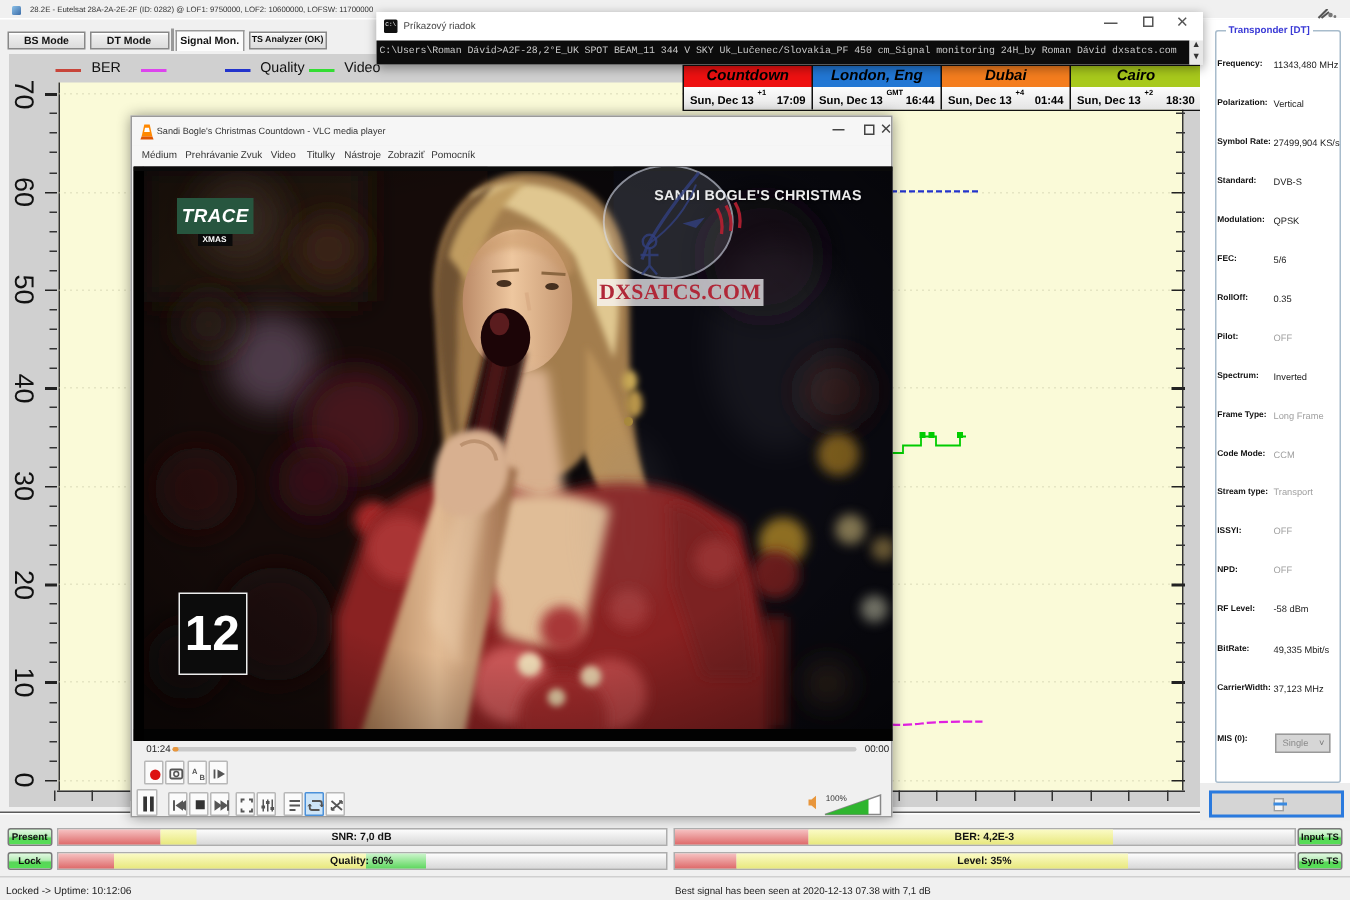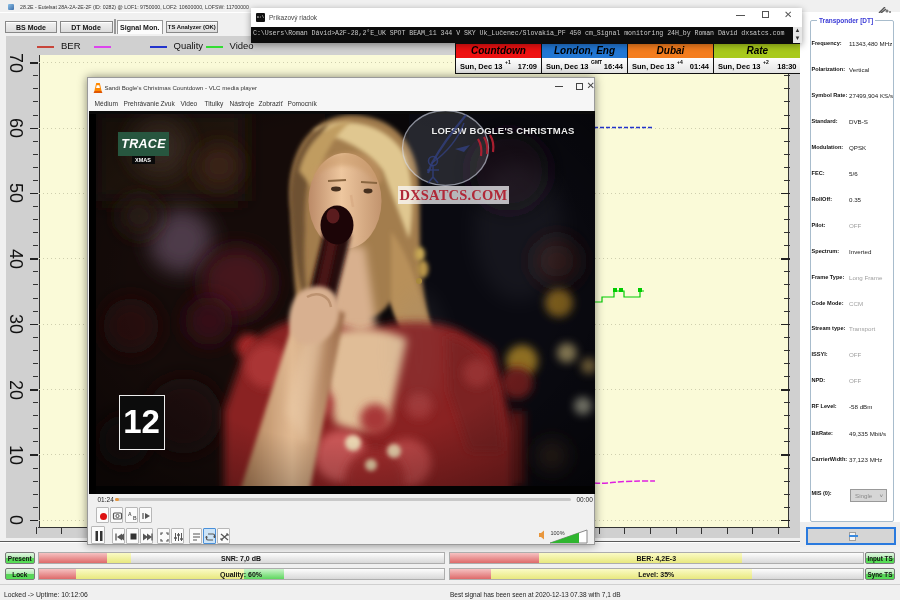--- a/index.html
+++ b/index.html
@@ -174,21 +174,21 @@
 
 <div class="abs" style="left:0px;top:541px;width:900px;height:1.2px;background:#5a5a5a;"></div>
 <div class="abs" style="left:0px;top:542.2px;width:900px;height:1px;background:#ffffff;"></div>
 <div class="abs" style="left:799.5px;top:36px;width:1px;height:505px;background:#8a8a8a;"></div>
 
 <div class="abs" style="left:455px;top:43px;width:346px;height:31px;border:1px solid #111;">
   <div class="abs" style="left:0;top:0;width:344.5px;height:13.5px;display:flex;">
     <div style="width:86px;background:#ee1111;border-right:1px solid #111;font-size:10px;font-weight:bold;font-style:italic;text-align:center;color:#000;line-height:13px;">Countdown</div>
     <div style="width:86px;background:#2277d4;border-right:1px solid #111;font-size:10px;font-weight:bold;font-style:italic;text-align:center;color:#000;line-height:13px;">London, Eng</div>
     <div style="width:86px;background:#f47d1e;border-right:1px solid #111;font-size:10px;font-weight:bold;font-style:italic;text-align:center;color:#000;line-height:13px;">Dubai</div>
-    <div style="width:86.5px;background:#a8c91c;font-size:10px;font-weight:bold;font-style:italic;text-align:center;color:#000;line-height:13px;">Rate</div>
+    <div style="width:86.5px;background:#a8c91c;font-size:10px;font-weight:bold;font-style:italic;text-align:center;color:#000;line-height:13px;">Cairo</div>
   </div>
   <div class="abs" style="left:0;top:13.5px;width:344.5px;height:15.5px;display:flex;background:linear-gradient(#fdfdfd,#e4e4e4);">
     <div style="width:86px;border-right:1px solid #111;position:relative;">
         <span style="position:absolute;left:4px;top:4.5px;font-size:7.5px;font-weight:bold;">Sun, Dec 13</span>
         <span style="position:absolute;left:49px;top:1px;font-size:5px;font-weight:bold;">+1</span>
         <span style="position:absolute;right:4px;top:4.5px;font-size:7.5px;font-weight:bold;">17:09</span>
       </div>
     <div style="width:86px;border-right:1px solid #111;position:relative;">
         <span style="position:absolute;left:4px;top:4.5px;font-size:7.5px;font-weight:bold;">Sun, Dec 13</span>
         <span style="position:absolute;left:49px;top:1px;font-size:5px;font-weight:bold;">GMT</span>
@@ -391,21 +391,21 @@
         <circle cx="330" cy="170" r="3" fill="#a8883c"></circle>
         <ellipse cx="330" cy="240" rx="26" ry="60" fill="#8a8a8a" opacity="0.10" filter="url(#bl18)"></ellipse>
         <ellipse cx="430" cy="120" rx="45" ry="70" fill="#9a9aa8" opacity="0.08" filter="url(#bl18)"></ellipse>
         <rect width="506" height="383" fill="url(#vign)"></rect>
         <rect x="0" y="375" width="506" height="8" fill="#020202"></rect>
         <rect x="0" y="0" width="7" height="383" fill="#000"></rect>
         <rect x="0" y="0" width="506" height="3" fill="#0a0a0a"></rect>
       </svg>
       <div style="position:absolute;left:29.5px;top:20.5px;width:51px;height:24.5px;background:#27563f;color:#fff;font-weight:bold;font-style:italic;font-size:12.5px;text-align:center;line-height:24px;letter-spacing:0.3px;">TRACE</div>
       <div style="position:absolute;left:43px;top:45px;width:23px;height:8px;background:#0a0a0a;color:#fff;font-weight:bold;font-size:5.5px;text-align:center;line-height:8px;">XMAS</div>
-      <div style="position:absolute;left:0;top:14px;width:486px;text-align:right;color:#ededed;font-weight:bold;font-size:9.5px;letter-spacing:0.2px;text-shadow:0 1px 2px rgba(0,0,0,0.8);">LOFSW BOGLE'S CHRISTMAS</div>
+      <div style="position:absolute;left:0;top:14px;width:486px;text-align:right;color:#ededed;font-weight:bold;font-size:9.5px;letter-spacing:0.2px;text-shadow:0 1px 2px rgba(0,0,0,0.8);">SANDI BOGLE'S CHRISTMAS</div>
       <svg width="130" height="100" viewBox="0 0 130 100" style="position:absolute;left:305px;top:0px;">
         <ellipse cx="51.5" cy="37" rx="43" ry="37.5" fill="rgba(235,238,248,0.13)" stroke="rgba(215,220,235,0.6)" stroke-width="1.3"></ellipse>
         <path d="M72,4 C62,16 48,34 38,52 L34,62" stroke="#32407e" stroke-width="2.2" fill="none" opacity="0.8"></path>
         <path d="M38,52 C52,42 64,28 70,12" stroke="#32407e" stroke-width="1.4" fill="none" opacity="0.8"></path>
         <circle cx="39" cy="50" r="4.5" fill="none" stroke="#32407e" stroke-width="1.6" opacity="0.8"></circle>
         <path d="M39,54 L39,66 M33,59 L45,59 M39,66 L34,72 M39,66 L44,72" stroke="#32407e" stroke-width="1.6" opacity="0.8"></path>
         <path d="M61,38 L76,34 L70,41 Z" fill="#32407e" opacity="0.8"></path>
         <path d="M84,28 C87,33 88,39 87,45 M90,26 C93,31 94,37 93,43 M96,24 C99,29 100,35 99,41" stroke="#b02030" stroke-width="2.2" fill="none" opacity="0.95"></path>
       </svg>
       <div style="position:absolute;left:309px;top:75px;width:111px;height:18px;background:rgba(250,250,252,0.72);"></div>

